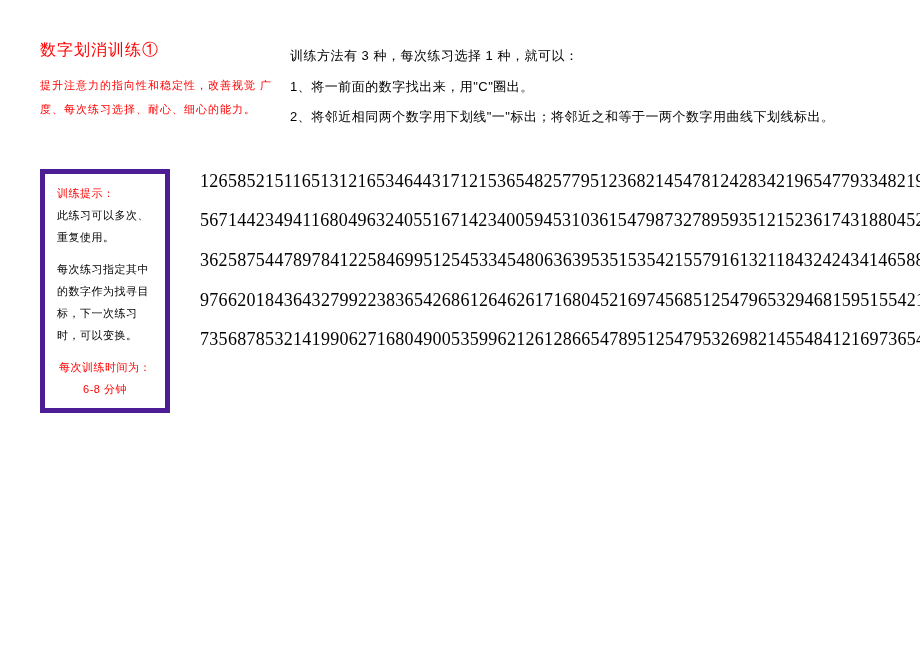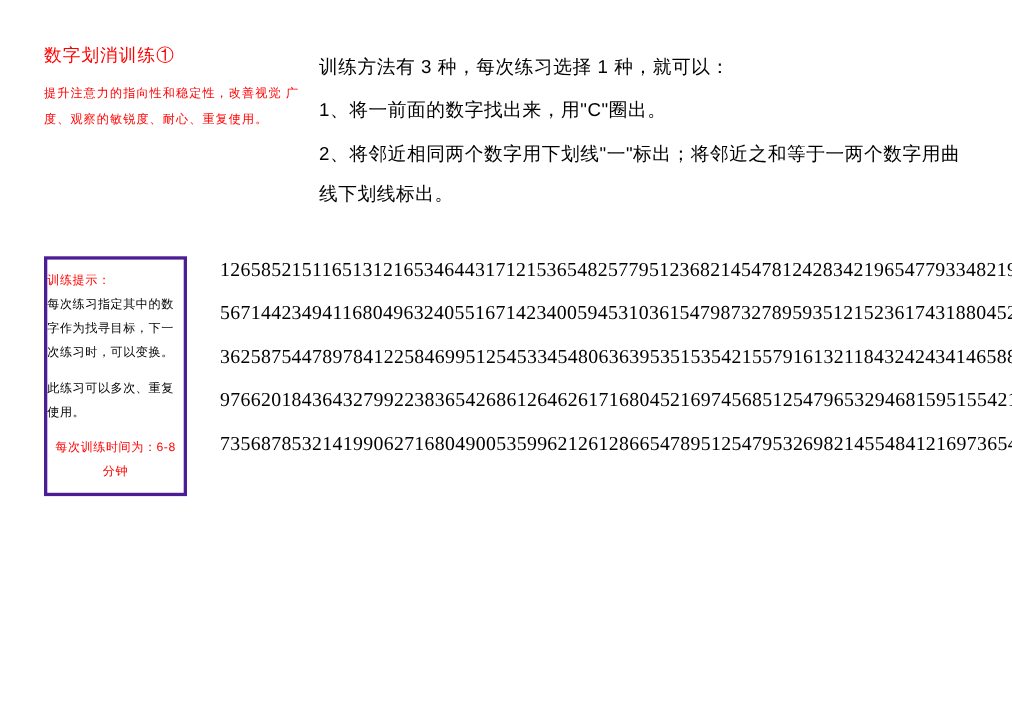--- a/index.html
+++ b/index.html
@@ -30,37 +30,37 @@
       letter-spacing: 1px;
     }
     .subtitle {
       color: #FF0000;
       font-size: 11px;
       line-height: 2.2;
       letter-spacing: 1px;
     }
     .instructions {
       flex: 1;
-      font-size: 17px;
+      font-size: 13px;
       color: #000000;
       line-height: 2.2;
       padding-top: 2px;
       letter-spacing: 0.5px;
     }
     .instructions div {
       margin-bottom: 2px;
     }
     .main {
       display: flex;
       padding: 25px 30px 0 40px;
     }
     .tip-box {
-      border: 3px solid #4c1d95;
+      border: 5px solid #4c1d95;
       width: 130px;
-      padding: 8px 0;
+      padding: 8px 12px;
       font-size: 11px;
       line-height: 2.0;
       flex-shrink: 0;
       color: #000000;
       letter-spacing: 0.5px;
       align-self: flex-start;
     }
     .tip-title {
       color: #FF0000;
     }
@@ -90,34 +90,34 @@
     .group-single {
       margin-bottom: 22px;
     }
   </style>
 </head>
 <body>
 
 <div class="header">
   <div class="title-area">
     <div class="title">数字划消训练①</div>
-    <div class="subtitle">提升注意力的指向性和稳定性，改善视觉 广度、观察的敏锐度、耐心、重复使用。</div>
+    <div class="subtitle">提升注意力的指向性和稳定性，改善视觉 广度、每次练习选择、耐心、细心的能力。</div>
   </div>
   <div class="instructions">
     <div>训练方法有 3 种，每次练习选择 1 种，就可以：</div>
     <div>1、将一前面的数字找出来，用"C"圈出。</div>
     <div>2、将邻近相同两个数字用下划线"一"标出；将邻近之和等于一两个数字用曲线下划线标出。</div>
   </div>
 </div>
 
 <div class="main">
   <div class="tip-box">
     <div class="tip-title">训练提示：</div>
+    <div class="tip-para">此练习可以多次、重复使用。</div>
     <div class="tip-para">每次练习指定其中的数字作为找寻目标，下一次练习时，可以变换。</div>
-    <div class="tip-para">此练习可以多次、重复使用。</div>
     <div class="tip-time">每次训练时间为：6-8 分钟</div>
   </div>
   <div class="numbers-area">
     <div class="group">
       <div class="num-row">126585215116513121653464431712153654825779512368214547812428342196547793348219125489726547821156623479</div>
     </div>
     <div class="group">
       <div class="num-row">56714423494116804963240551671423400594531036154798732789593512152361743188045264891698758697621184</div>
     </div>
     <div class="group">

